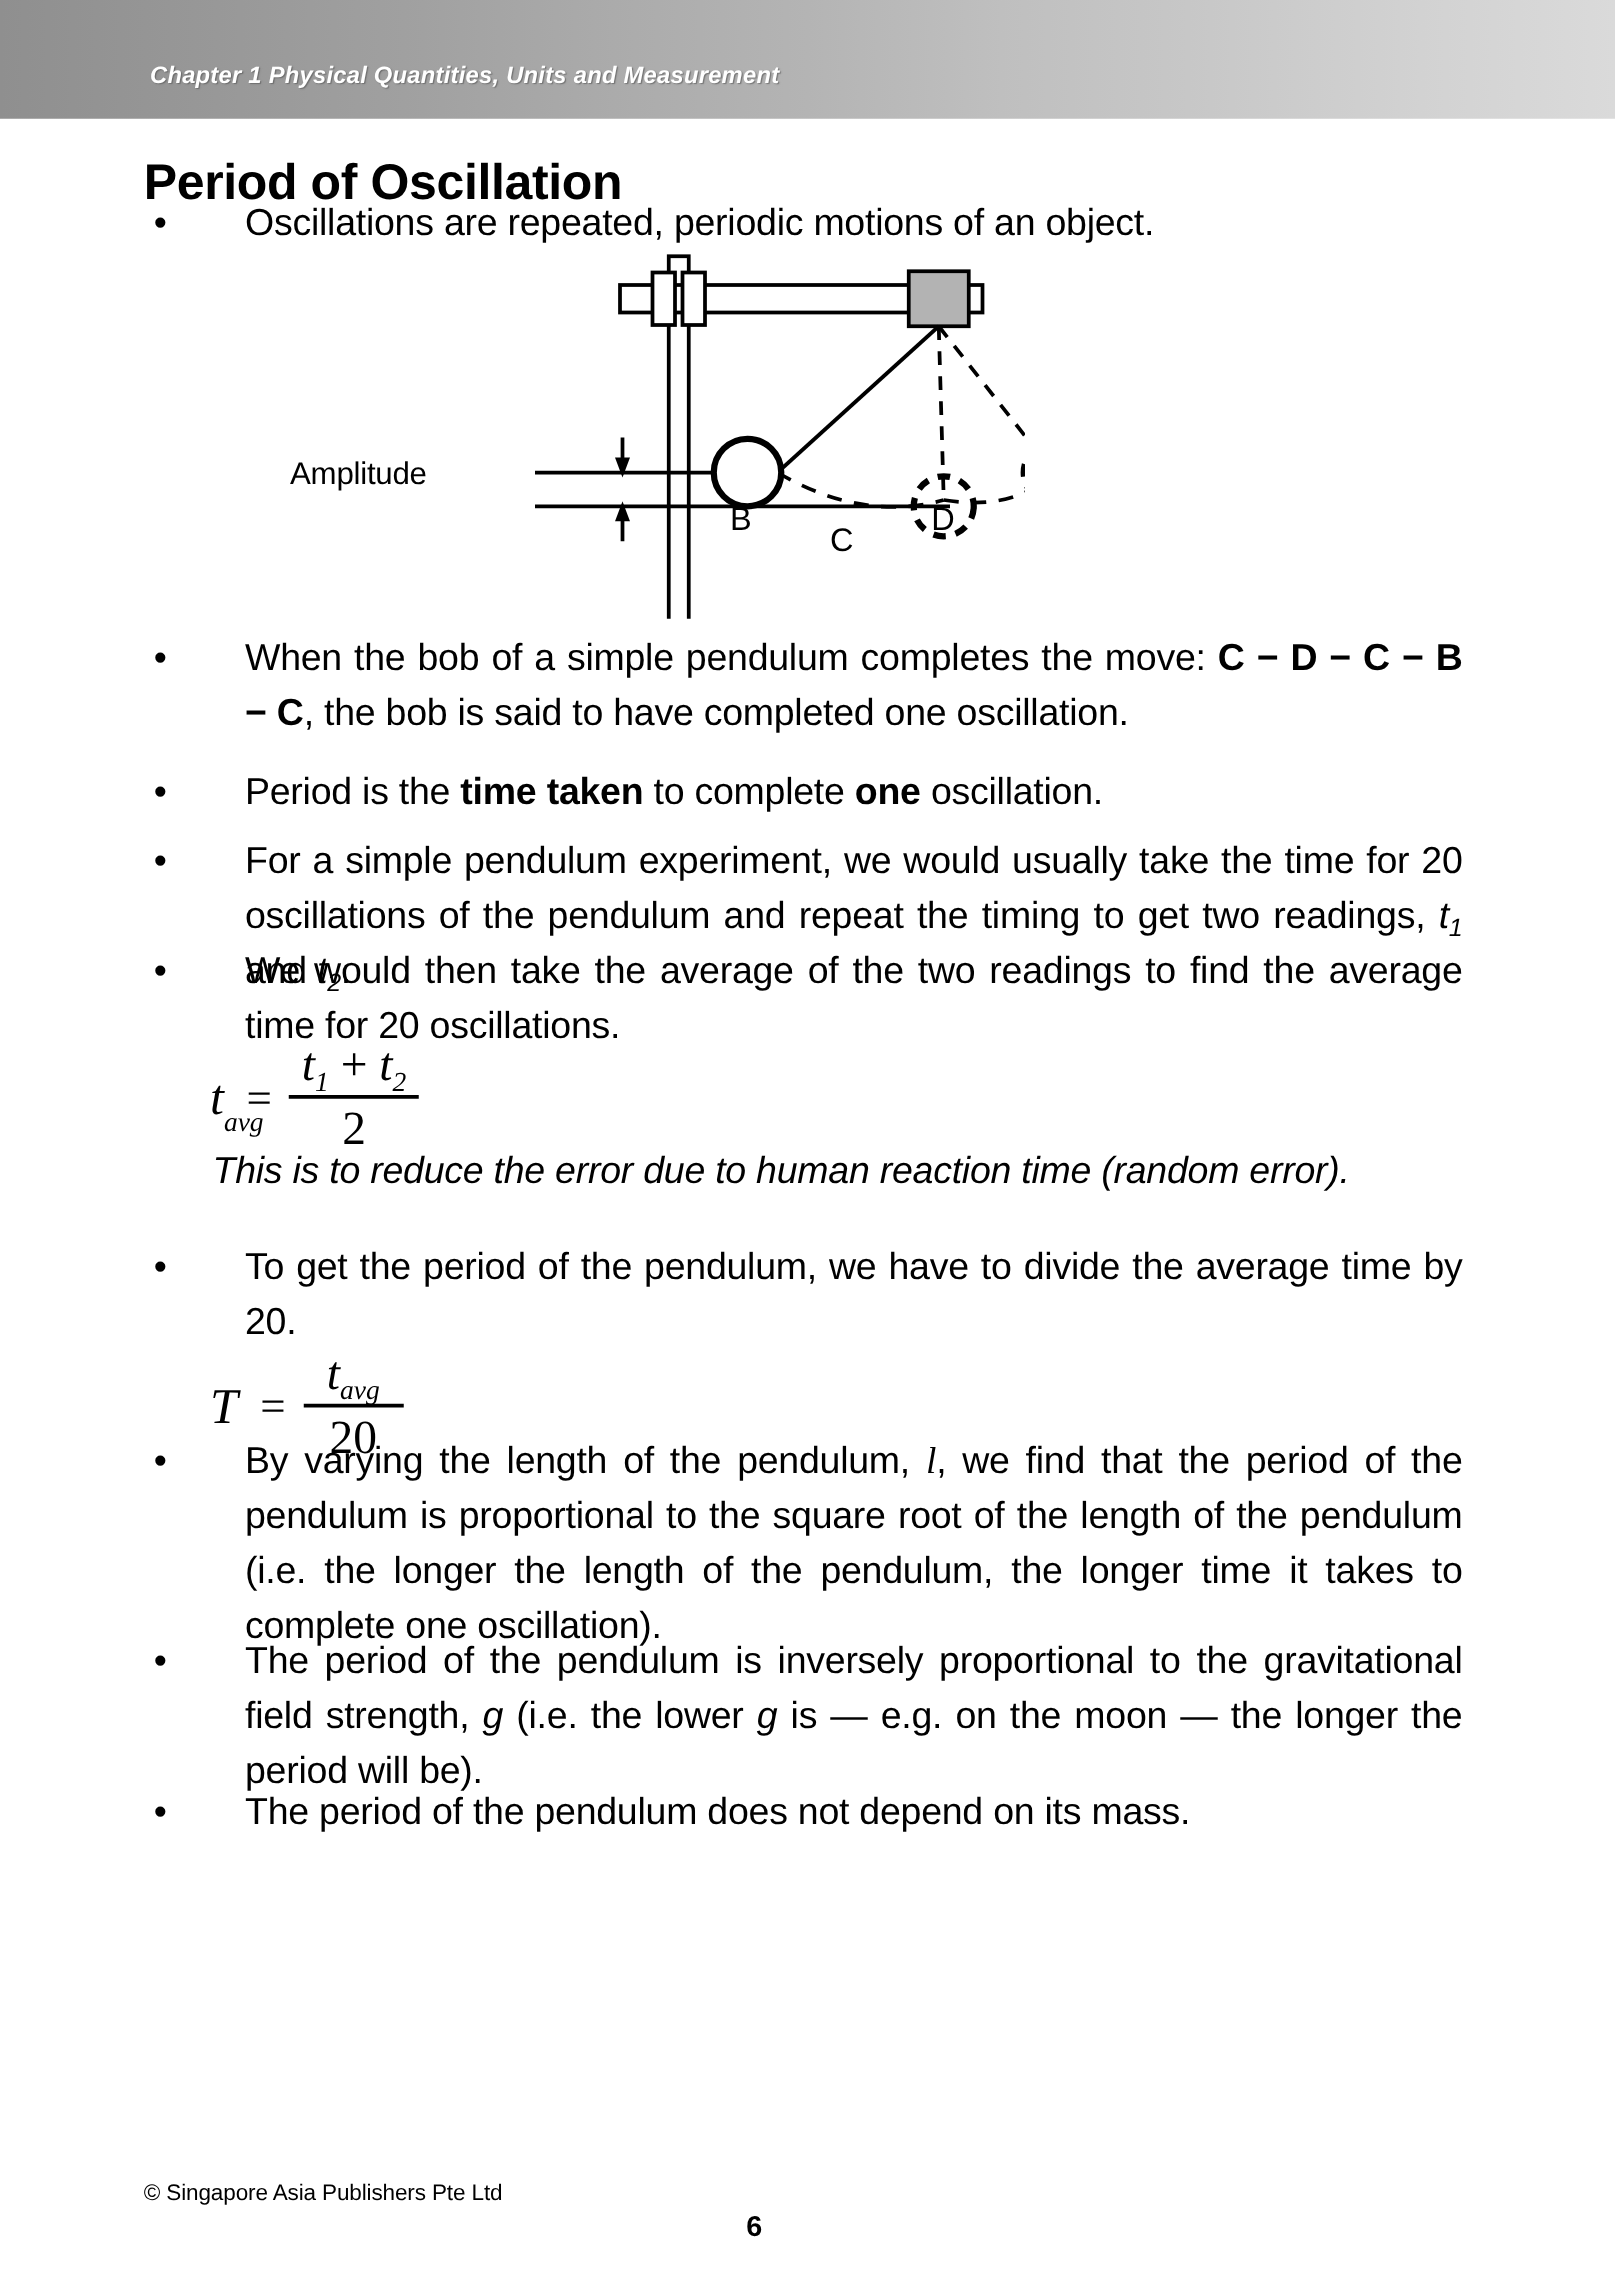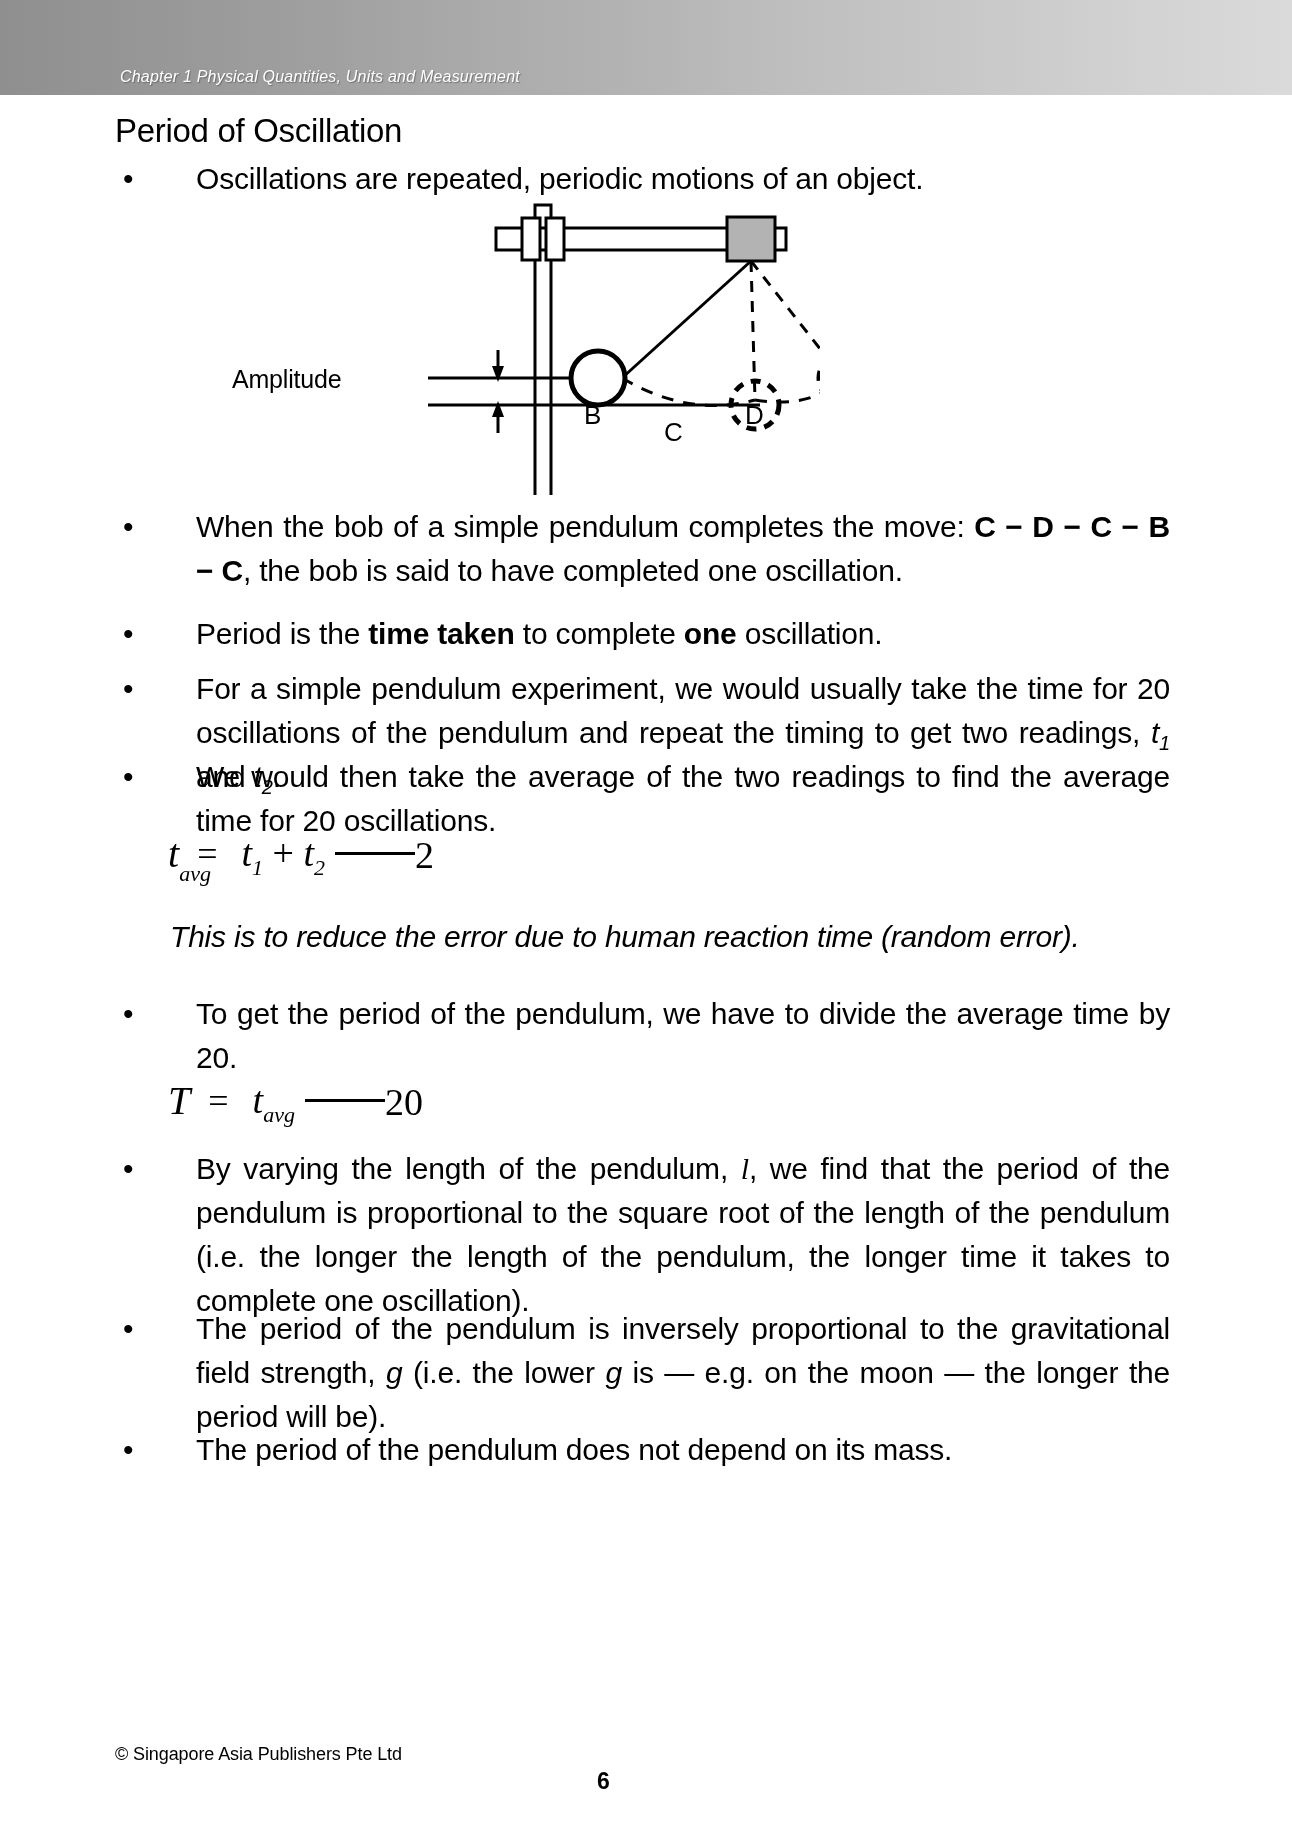--- a/index.html
+++ b/index.html
@@ -23,44 +23,44 @@
     top: 0;
     width: 1292px;
     height: 95px;
     background: linear-gradient(to right,
        #8f8f8f 0%, #979797 12%, #a0a0a0 25%, #ababab 38%,
        #b4b4b4 50%, #bfbfbf 62%, #c8c8c8 75%, #d2d2d2 88%, #dadada 100%);
   }
   .header-title {
     position: absolute;
     left: 120px;
-    top: 68px;
-    font-size: 16px;
-    font-style: italic;
-    font-weight: normal;
+    top: 50px;
+    font-size: 19px;
+    font-style: italic;
+    font-weight: bold;
     color: #ffffff;
     letter-spacing: 0.2px;
     white-space: nowrap;
     text-shadow: 1px 1px 1px rgba(90,90,90,0.7);
   }
 
   
   .page {
     position: absolute;
     left: 0;
     top: 95px;
     width: 1292px;
   }
 
   .section-title {
     position: absolute;
     left: 115px;
-    top: 17px;
-    font-size: 33px;
-    font-weight: normal;
+    top: 29px;
+    font-size: 40px;
+    font-weight: bold;
     letter-spacing: -0.3px;
   }
   .bullet-row {
     position: absolute;
     left: 115px;
     width: 1055px;
     display: flex;
     align-items: flex-start;
   }
   .bullet-dot {
@@ -120,21 +120,21 @@
     bottom: -10px;
     font-style: italic;
   }
   .f-eq {
     font-size: 36px;
     font-style: normal;
     margin: 0 14px 0 18px;
   }
   .frac {
     display: inline-flex;
-    flex-direction: row;
+    flex-direction: column;
     align-items: center;
     text-align: right;
   }
   .frac .num {
     font-size: 38px;
     padding: 0 10px 2px 10px;
     white-space: nowrap;
   }
   .frac .bar {
     height: 3px;

